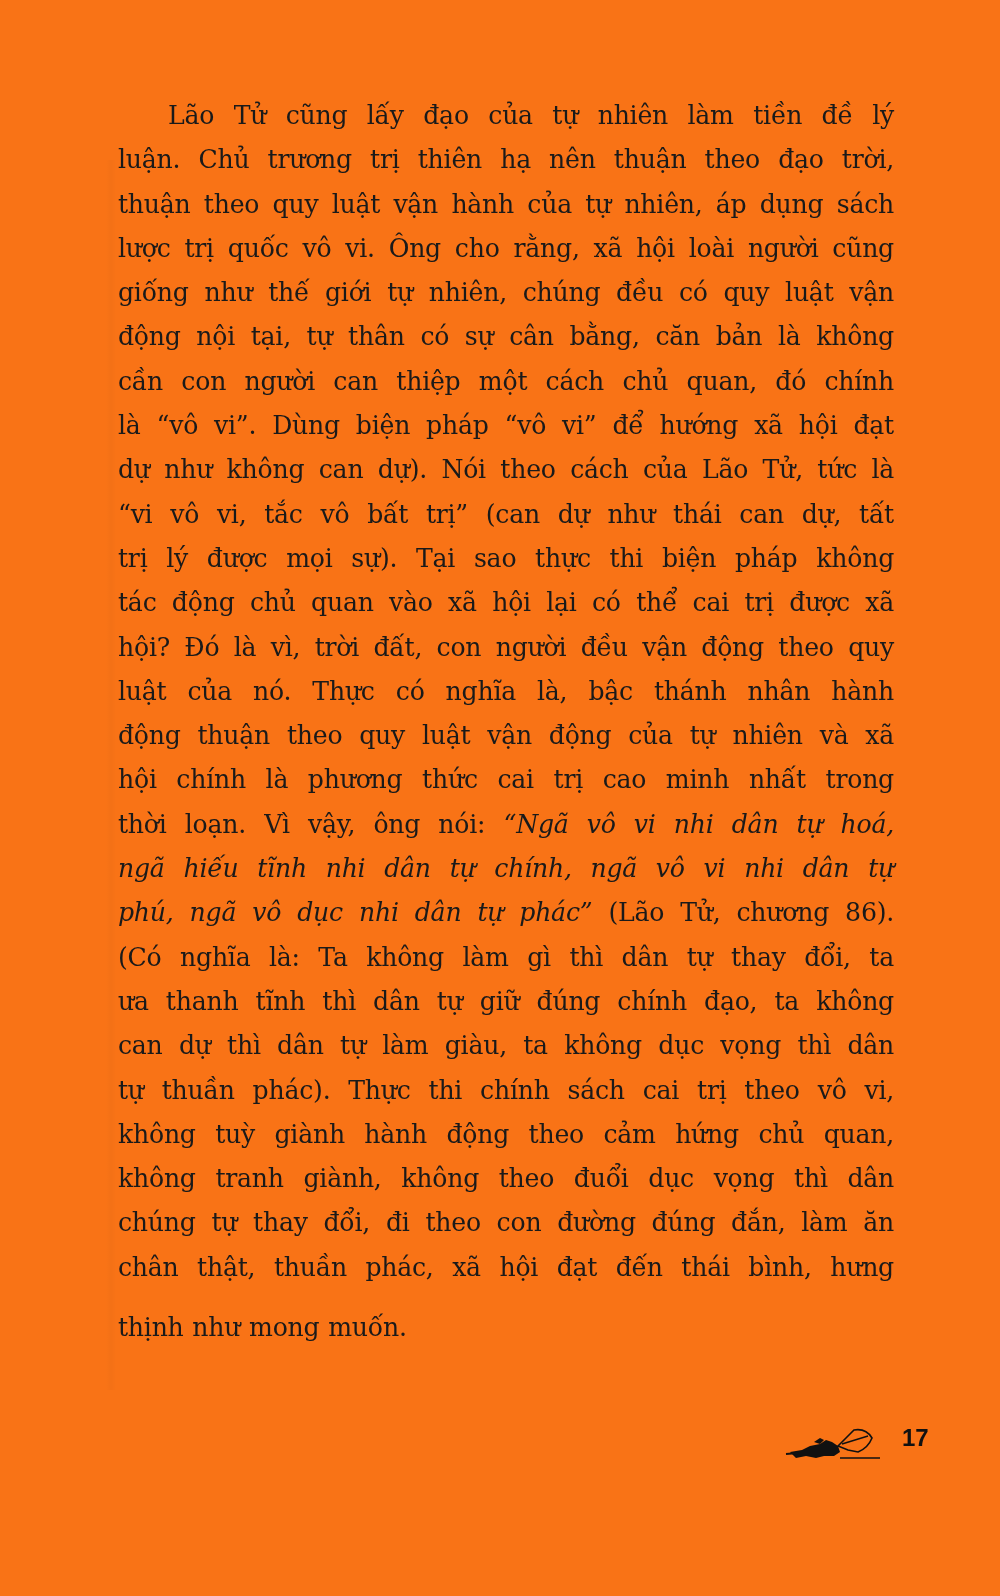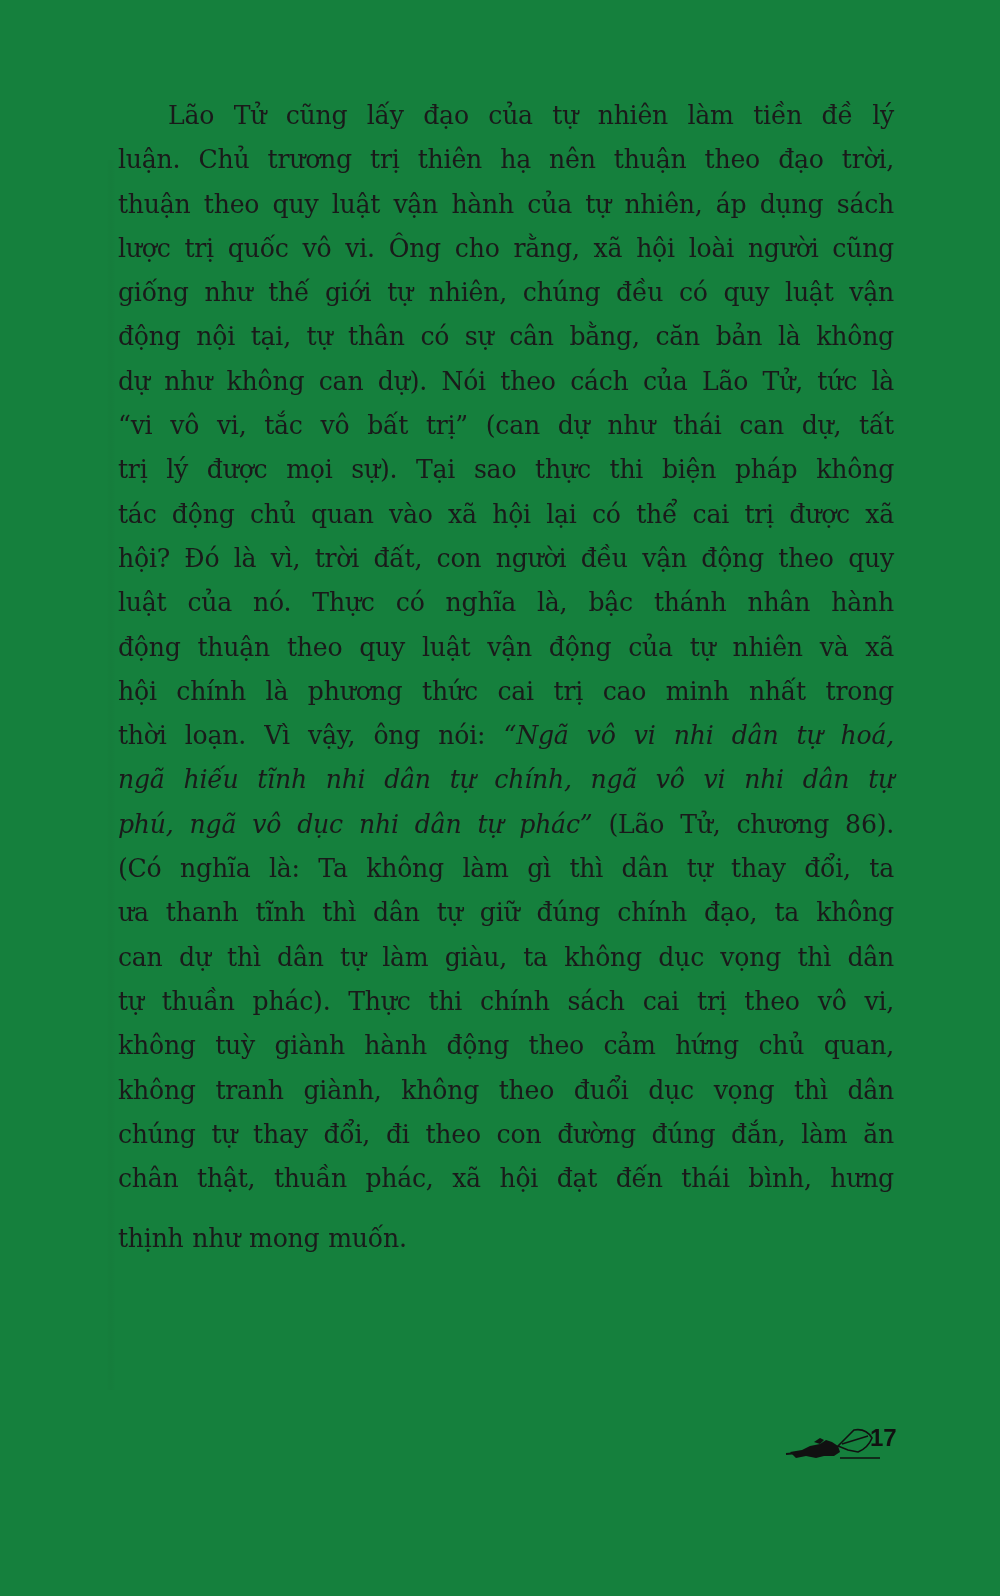--- a/index.html
+++ b/index.html
@@ -14,21 +14,21 @@
       overflow: hidden;
       font-family: "DejaVu Serif", "Liberation Serif", serif;
       color: #1a1a1a;
     }
     .page {
       position: absolute;
       left: 0;
       top: 0;
       width: 1000px;
       height: 1596px;
-      background: #15803d;
+      background: #f97316;
     }
     .scan-shadow {
       position: absolute;
       left: 106px;
       top: 160px;
       width: 10px;
       height: 1230px;
       background: linear-gradient(to right, rgba(0,0,0,0.0), rgba(0,0,0,0.025), rgba(0,0,0,0.0));
     }
     .text-block {
@@ -76,35 +76,38 @@
     }
     .page-number {
       position: absolute;
       left: 90px;
       top: 2px;
       font-family: "Liberation Sans", "DejaVu Sans", sans-serif;
       font-size: 24px;
       font-weight: bold;
       color: #111;
       line-height: 28px;
+      padding-left: 32px;
     }
   </style>
 </head>
 <body>
 
 <div class="page">
   <div class="scan-shadow"></div>
 
   <div class="text-block">
     <span class="line indent">Lão Tử cũng lấy đạo của tự nhiên làm tiền đề lý</span>
     <span class="line">luận. Chủ trương trị thiên hạ nên thuận theo đạo trời,</span>
     <span class="line">thuận theo quy luật vận hành của tự nhiên, áp dụng sách</span>
     <span class="line">lược trị quốc vô vi. Ông cho rằng, xã hội loài người cũng</span>
     <span class="line">giống như thế giới tự nhiên, chúng đều có quy luật vận</span>
     <span class="line">động nội tại, tự thân có sự cân bằng, căn bản là không</span>
+    <span class="line">cần con người can thiệp một cách chủ quan, đó chính</span>
+    <span class="line">là “vô vi”. Dùng biện pháp “vô vi” để hướng xã hội đạt</span>
     <span class="line">dự như không can dự). Nói theo cách của Lão Tử, tức là</span>
     <span class="line">“vi vô vi, tắc vô bất trị” (can dự như thái can dự, tất</span>
     <span class="line">trị lý được mọi sự). Tại sao thực thi biện pháp không</span>
     <span class="line">tác động chủ quan vào xã hội lại có thể cai trị được xã</span>
     <span class="line">hội? Đó là vì, trời đất, con người đều vận động theo quy</span>
     <span class="line">luật của nó. Thực có nghĩa là, bậc thánh nhân hành</span>
     <span class="line">động thuận theo quy luật vận động của tự nhiên và xã</span>
     <span class="line">hội chính là phương thức cai trị cao minh nhất trong</span>
     <span class="line"><span>thời loạn. Vì vậy, ông nói: </span><i>“Ngã vô vi nhi dân tự hoá,</i></span>
     <span class="line"><i>ngã hiếu tĩnh nhi dân tự chính, ngã vô vi nhi dân tự</i></span>

